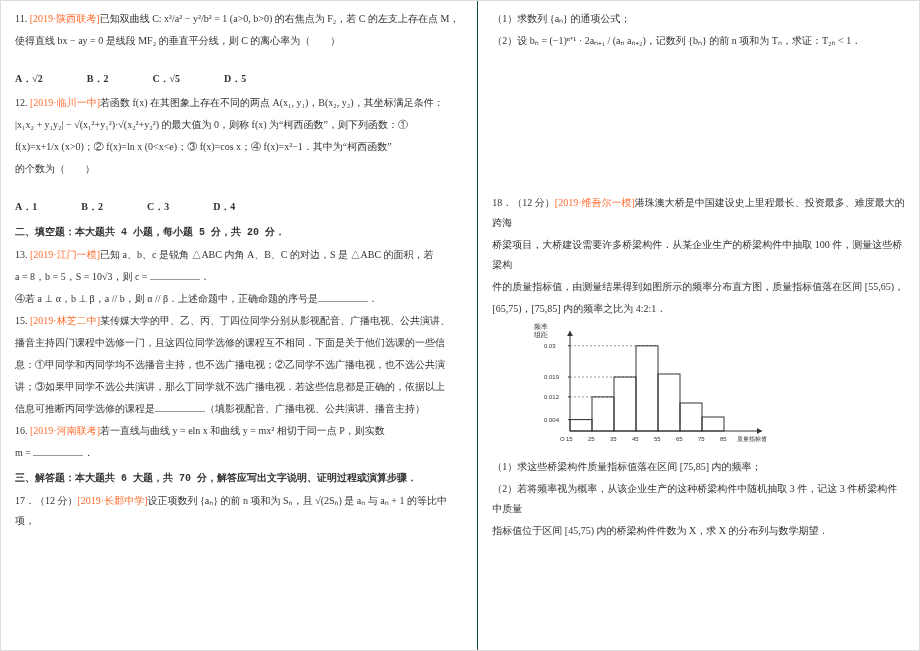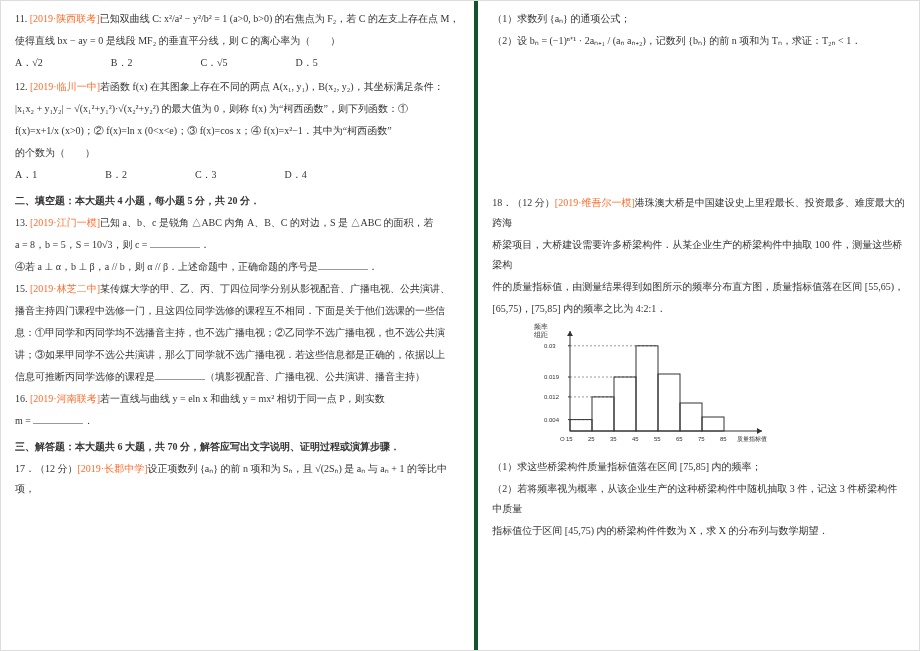--- a/index.html
+++ b/index.html
@@ -15,26 +15,26 @@
     border: 1px solid #ddd;
   }
   .cols {
     display: flex;
     height: 100%;
   }
   .col {
     padding: 8px 14px;
     line-height: 2.0;
   }
-  .col-left { width: 52%; border-right: 4px solid #14532d; }
+  .col-left { width: 52%; border-right: 1px solid #14532d; }
   .col-right { width: 48%; }
   .tag { color: #ff6b2d; }
   .p { margin-bottom: 2px; }
-  .section-head { font-weight: bold; margin-top: 6px; margin-bottom: 2px; }
-  .options { display: flex; gap: 68px; margin: 2px 0 4px 0; }
+  .section-head { font-weight: bold; margin-top: 6px; margin-bottom: 2px; font-family: Liberation Mono, monospace; }
+  .options { display: flex; gap: 44px; margin: 18px 0 4px 0; font-weight: bold; }
   .blank { border-bottom: 1px solid #999; display: inline-block; min-width: 50px; height: 10px; }
   .histogram {
     margin: 0 0 6px 40px;
   }
   .hist-svg { display: block; }
   .axis { stroke: #333; stroke-width: 1; }
   .bar { fill: none; stroke: #333; stroke-width: 1; }
   .tick-label { font-size: 6px; fill: #333; font-family: sans-serif; }
   .ylab { font-size: 7px; fill: #333; }
 </style>

